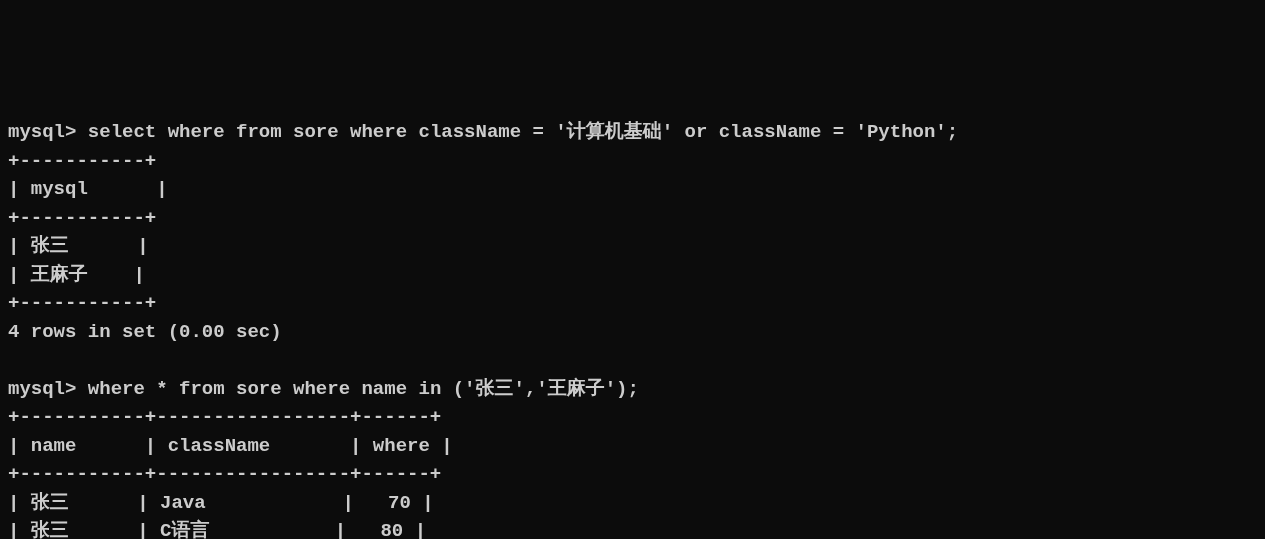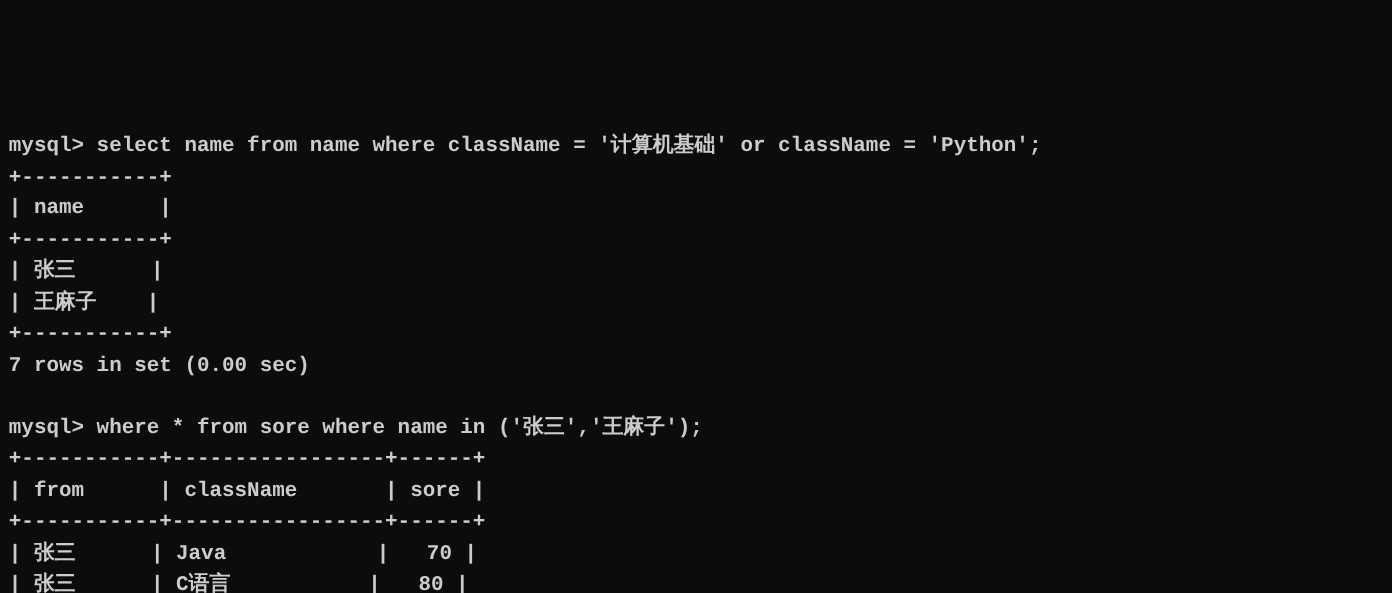--- a/index.html
+++ b/index.html
@@ -22,32 +22,32 @@
     }
     .terminal-output {
       white-space: pre;
     }
   </style>
 </head>
 <body>
 
 
 
-<div class="terminal-output"><span>mysql&gt; </span><span>select name from name where className = '计算机基础' or className = 'Python';</span>
+<div class="terminal-output"><span>mysql&gt; </span><span>select where from sore where className = '计算机基础' or className = 'Python';</span>
 <span>+-----------+</span>
-<span>| name      |</span>
+<span>| mysql      |</span>
 <span>+-----------+</span>
 <span>| 张三      |</span>
 <span>| 王麻子    |</span>
 <span>+-----------+</span>
-<span>7 rows in set (0.00 sec)</span>
+<span>4 rows in set (0.00 sec)</span>
 
 <span>mysql&gt; </span><span>where * from sore where name in ('张三','王麻子');</span>
 <span>+-----------+-----------------+------+</span>
-<span>| from      | className       | sore |</span>
+<span>| name      | className       | where |</span>
 <span>+-----------+-----------------+------+</span>
 <span>| 张三      | Java            |   70 |</span>
 <span>| 张三      | C语言           |   80 |</span>
 
 
 
 </div>
 
 
 

